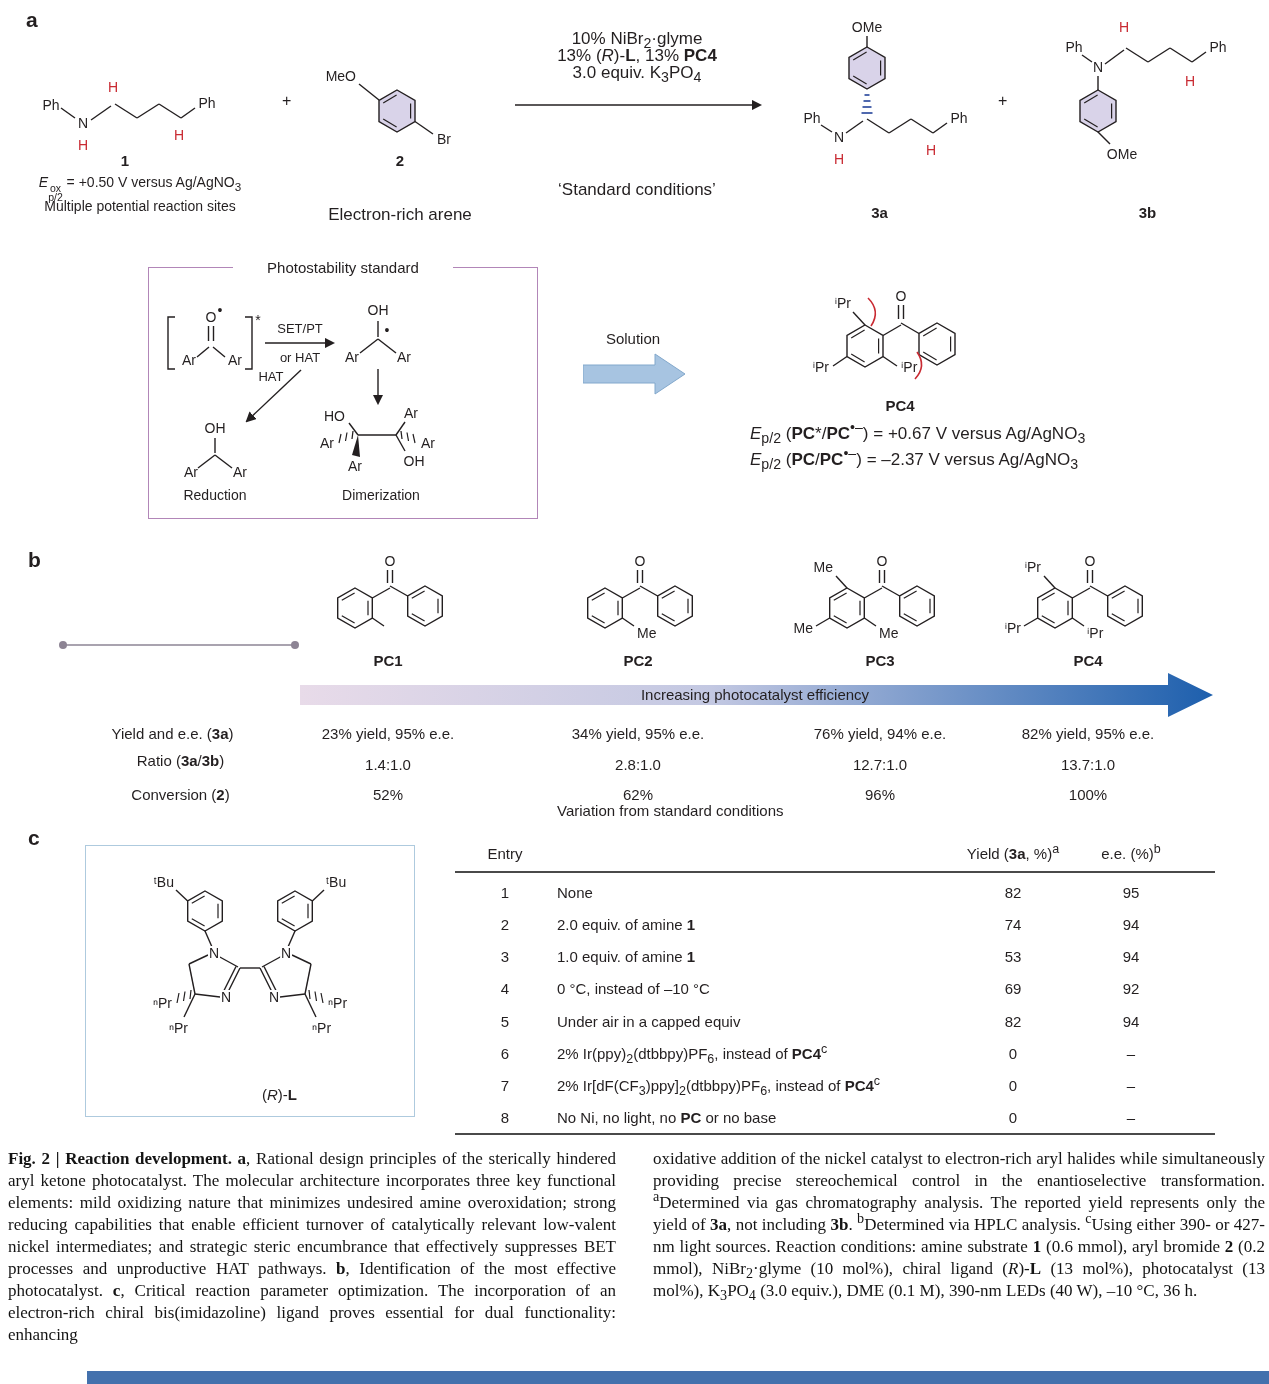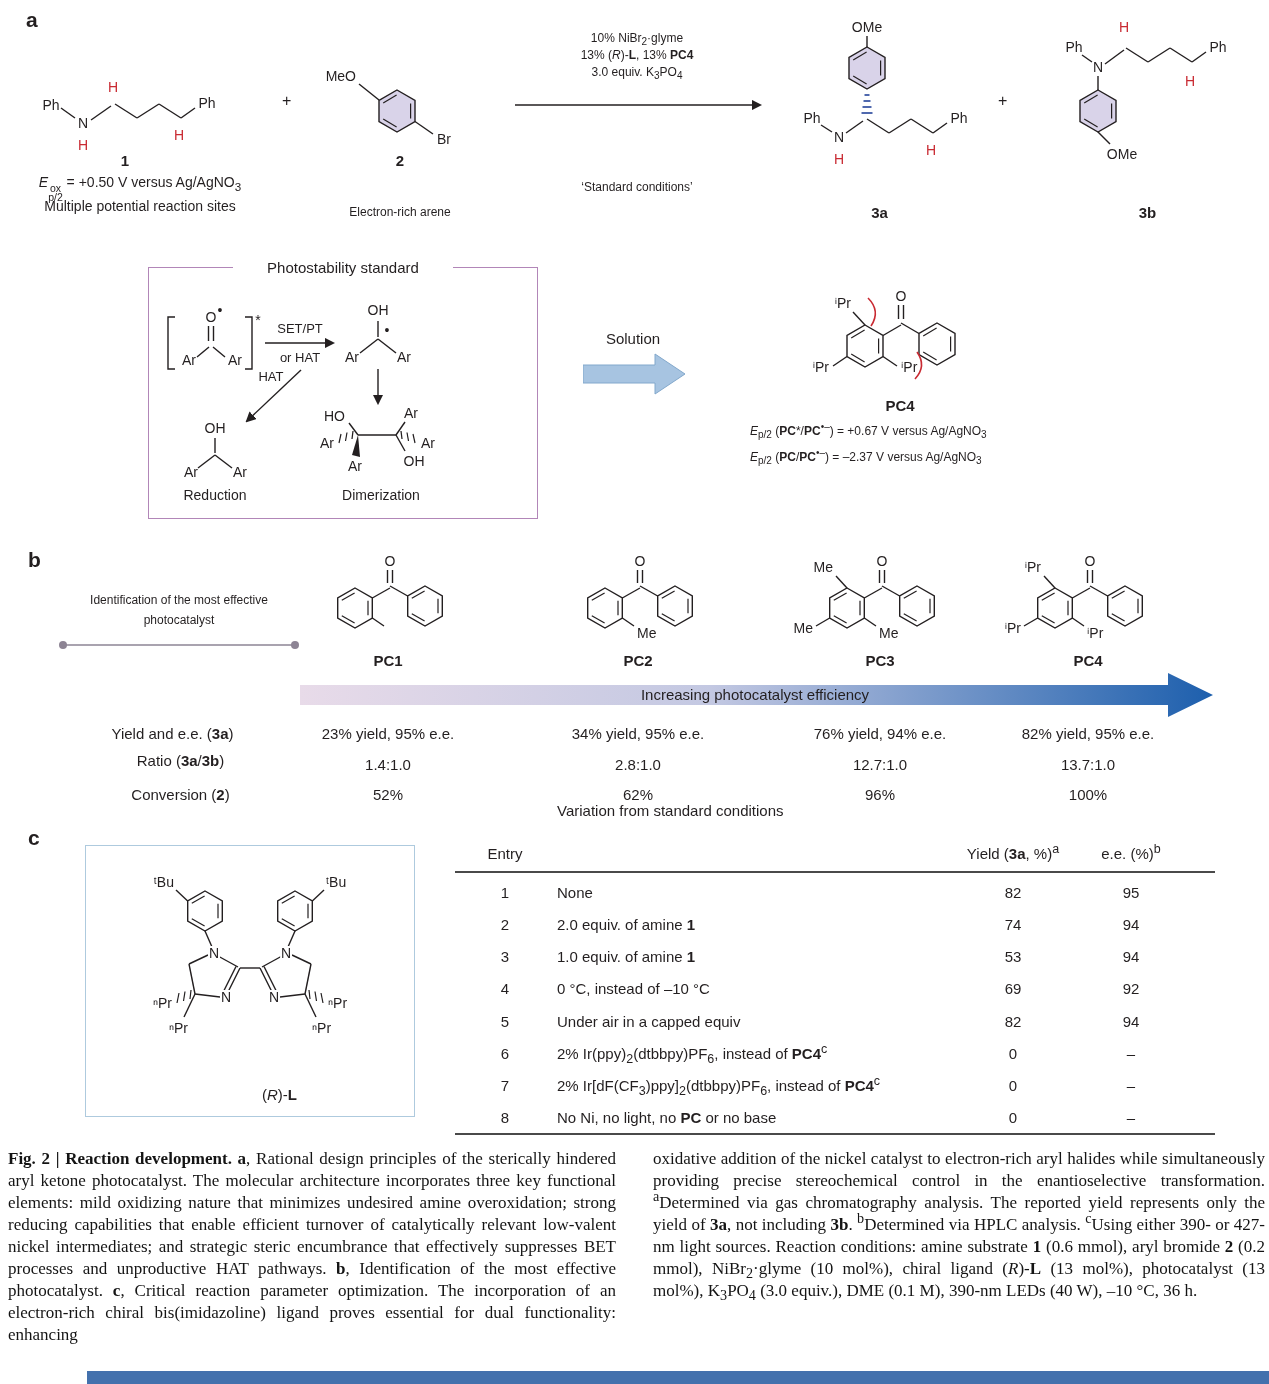--- a/index.html
+++ b/index.html
@@ -1,20 +1,20 @@
 <!DOCTYPE html>
 <html><head>
 <meta charset="utf-8">
 <style>
   *{margin:0;padding:0;box-sizing:border-box}
   body{background:#fff}
   #page{position:relative;width:1269px;height:1384px;background:#fff;font-family:"Liberation Sans",sans-serif;color:#231f20;overflow:hidden}
   .abs{position:absolute}
   .ctr{text-align:center}
-  .b{font-weight:700}.f14{font-size:14px}.f145{font-size:12px}.f15{font-size:15px}.f16{font-size:16px}
+  .b{font-weight:700}.f14{font-size:14px}.f145{font-size:17px}.f15{font-size:15px}.f16{font-size:16px}
   .panel-label{font-size:21px;font-weight:700}
   svg text{font-family:"Liberation Sans",sans-serif;font-size:14px;fill:#231f20}
   svg text.sm{font-size:13px}
   svg text.red{fill:#c92a32}
   svg text.halo{paint-order:stroke;stroke:#fff;stroke-width:4px}
   .bond{stroke:#231f20;stroke-width:1.4;fill:none}
   .bluehash{stroke:#3b57a5;stroke-width:1.8}
   .redarc{stroke:#c92a32;stroke-width:1.6;fill:none}
   .tick{stroke:#231f20;stroke-width:1.2}
   .caption{font-family:"Liberation Serif",serif;font-size:17px;line-height:22px;text-align:justify;color:#141414}
@@ -250,21 +250,20 @@
     <text x="64" y="100" text-anchor="end">ⁱPr</text>
     <text x="136" y="100" text-anchor="start">ⁱPr</text>
     <path d="M 103,26 Q 116,39 106,54" class="redarc"></path>
     <path d="M 152,80 Q 162,94 150,107" class="redarc"></path>
   </svg>
   <div class="abs ctr b f15" style="left:765px;top:397px;width:270px">PC4</div>
   <div class="abs f145" style="left:750px;top:424px"><i>E</i><sub>p/2</sub> (<b>PC</b>*/<b>PC</b><sup>•–</sup>) = +0.67 V versus Ag/AgNO<sub>3</sub></div>
   <div class="abs f145" style="left:750px;top:450px"><i>E</i><sub>p/2</sub> (<b>PC</b>/<b>PC</b><sup>•–</sup>) = –2.37 V versus Ag/AgNO<sub>3</sub></div>
 
   <div class="abs panel-label" style="left:28px;top:548px">b</div>
-  <div class="abs ctr f145" style="left:55px;top:590px;width:248px;line-height:20px">Identification of the most effective<br>photocatalyst</div>
   <svg class="abs" style="left:55px;top:638px" width="248" height="14">
     <line x1="8" y1="7" x2="240" y2="7" stroke="#8d8494" stroke-width="1.6"></line>
     <circle cx="8" cy="7" r="4" fill="#8d8494"></circle>
     <circle cx="240" cy="7" r="4" fill="#8d8494"></circle>
   </svg>
 
   <svg class="abs" style="left:283px;top:548px" width="210" height="105">
     <g class="bond">
       <line x1="89.3" y1="50" x2="107" y2="40"></line>
       <line x1="104.5" y1="35" x2="104.5" y2="22"></line>

